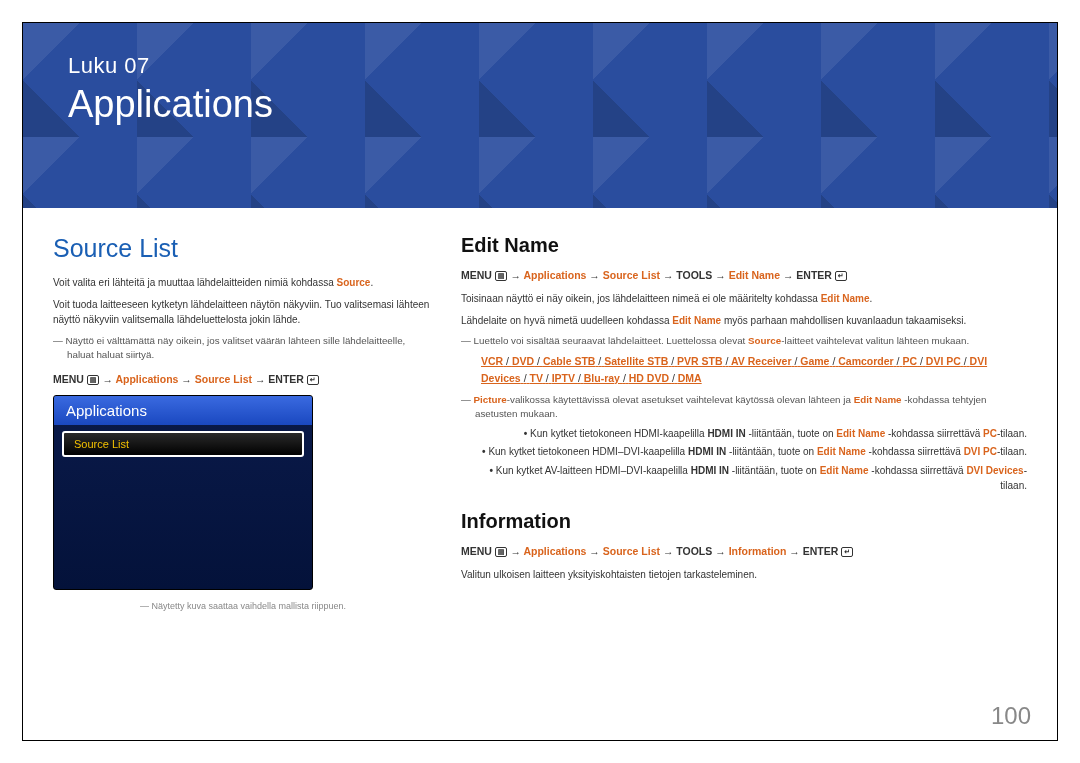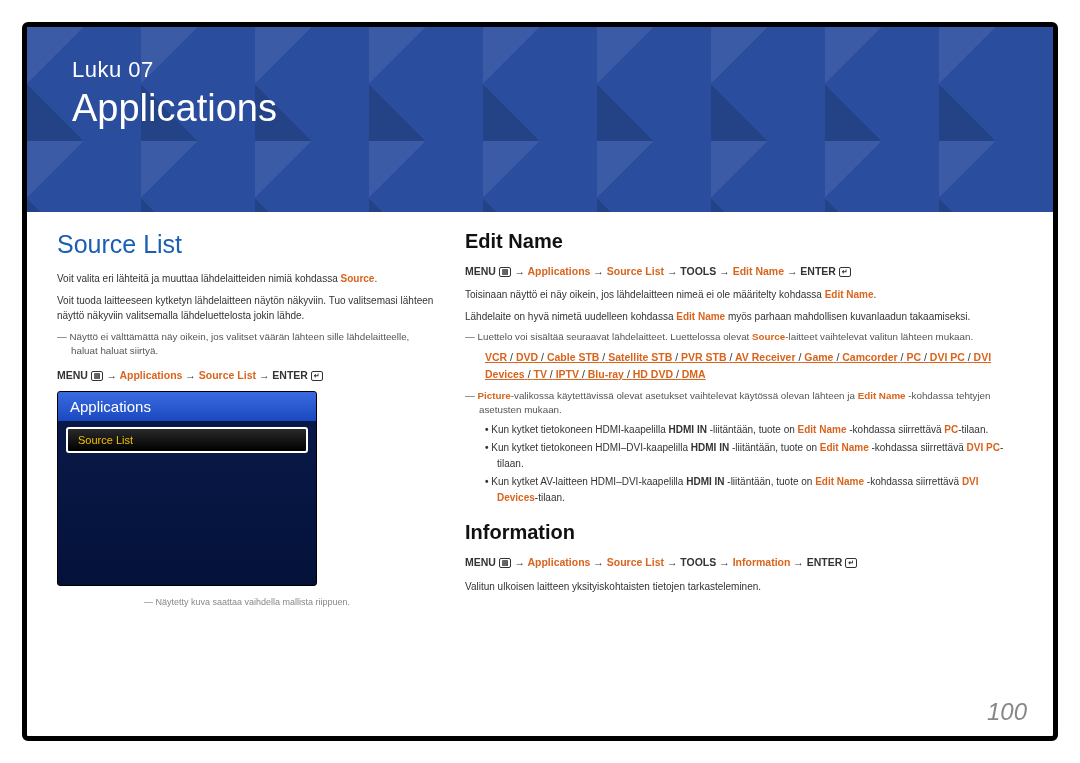--- a/index.html
+++ b/index.html
@@ -7,39 +7,39 @@
     font-family: Arial, Helvetica, sans-serif;
     background: #fff;
     width: 1080px;
     height: 763px;
     position: relative;
     overflow: hidden;
   }
   .page-border {
     position: absolute;
     top: 22px; left: 22px; right: 22px; bottom: 22px;
-    border: 5px solid #000000;
-    border-radius: 6px;
+    border: 1px solid #000000;
+    border-radius: 0;
     overflow: hidden;
   }
   .header-banner {
     height: 185px;
     background: #2a4d9e;
     background-image:
       linear-gradient(135deg, rgba(255,255,255,0.08) 0, rgba(255,255,255,0.08) 40px, transparent 40px, transparent 80px),
       linear-gradient(45deg, rgba(0,0,0,0.15) 0, rgba(0,0,0,0.15) 40px, transparent 40px, transparent 80px);
     background-size: 114px 114px;
     padding: 30px 45px 0 45px;
     color: #fff;
   }
   .chapter-label { font-size: 22px; font-weight: 400; letter-spacing: 0.5px; }
   .chapter-title { font-size: 38px; font-weight: 400; margin-top: 4px; }
   .content {
     display: flex;
-    padding: 18px 30px 0 30px;
+    padding: 26px 30px 0 30px;
     gap: 28px;
   }
   .col-left { width: 380px; flex-shrink: 0; }
   .col-right { flex: 1; }
   h2.blue-h { color: #1a5fb4; font-size: 25px; font-weight: 400; margin-bottom: 12px; }
   h2.black-h { color: #111; font-size: 20px; font-weight: 700; margin-bottom: 10px; }
   p, li { font-size: 10px; color: #333; line-height: 1.55; }
   p { margin-bottom: 6px; }
   .hl { color: #d9641d; font-weight: 700; }
   .bold { font-weight: 700; }
@@ -74,26 +74,26 @@
     padding: 5px 10px;
   }
   .small-grey { font-size: 9px; color: #888; margin-top: 10px; padding-left: 10px; text-indent: -10px; text-align: center; }
   .small-grey::before { content: "― "; }
   .hl-block {
     margin: 4px 0 6px 20px;
     font-size: 10.5px; color: #d9641d; font-weight: 700; line-height: 1.6; text-decoration: underline;
   }
   .hl-block .sep { color: #333; font-weight: 400; }
   .indent-note { margin-left: 20px; }
-  ul.bullets { list-style: none; margin: 2px 8px 8px 20px; }
+  ul.bullets { list-style: none; margin: 2px 0 8px 20px; text-align: right; }
   ul.bullets li { padding-left: 12px; text-indent: -12px; margin-bottom: 3px; }
   ul.bullets li::before { content: "• "; font-weight: 700; }
   .page-num {
     position: absolute; bottom: 10px; right: 26px;
-    font-size: 24px; color: #888; font-style: italic;
+    font-size: 24px; color: #888;
   }
   .sect { margin-bottom: 16px; }
 </style>
 </head>
 <body>
 
 <div class="page-border">
 
   <div class="header-banner">
     <div class="chapter-label">Luku  07</div>

